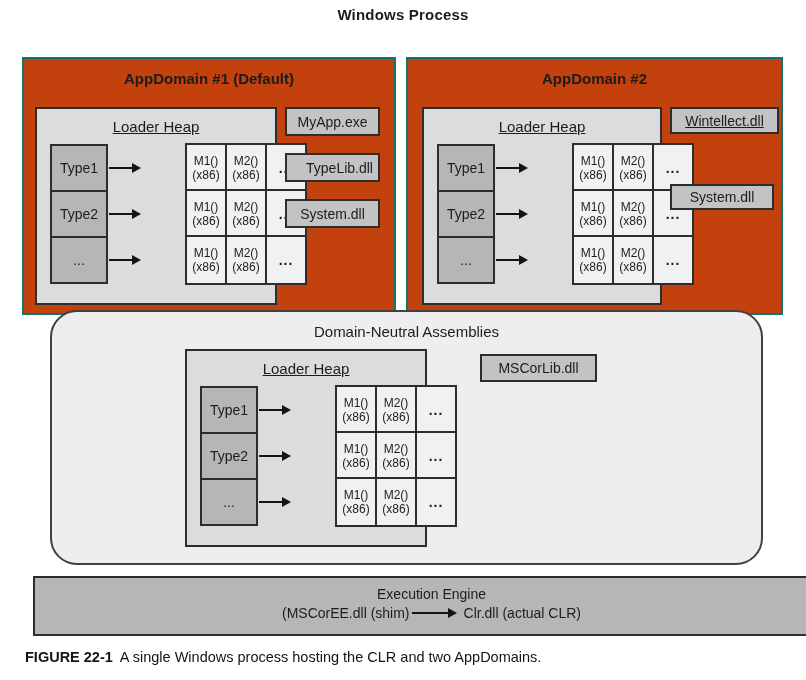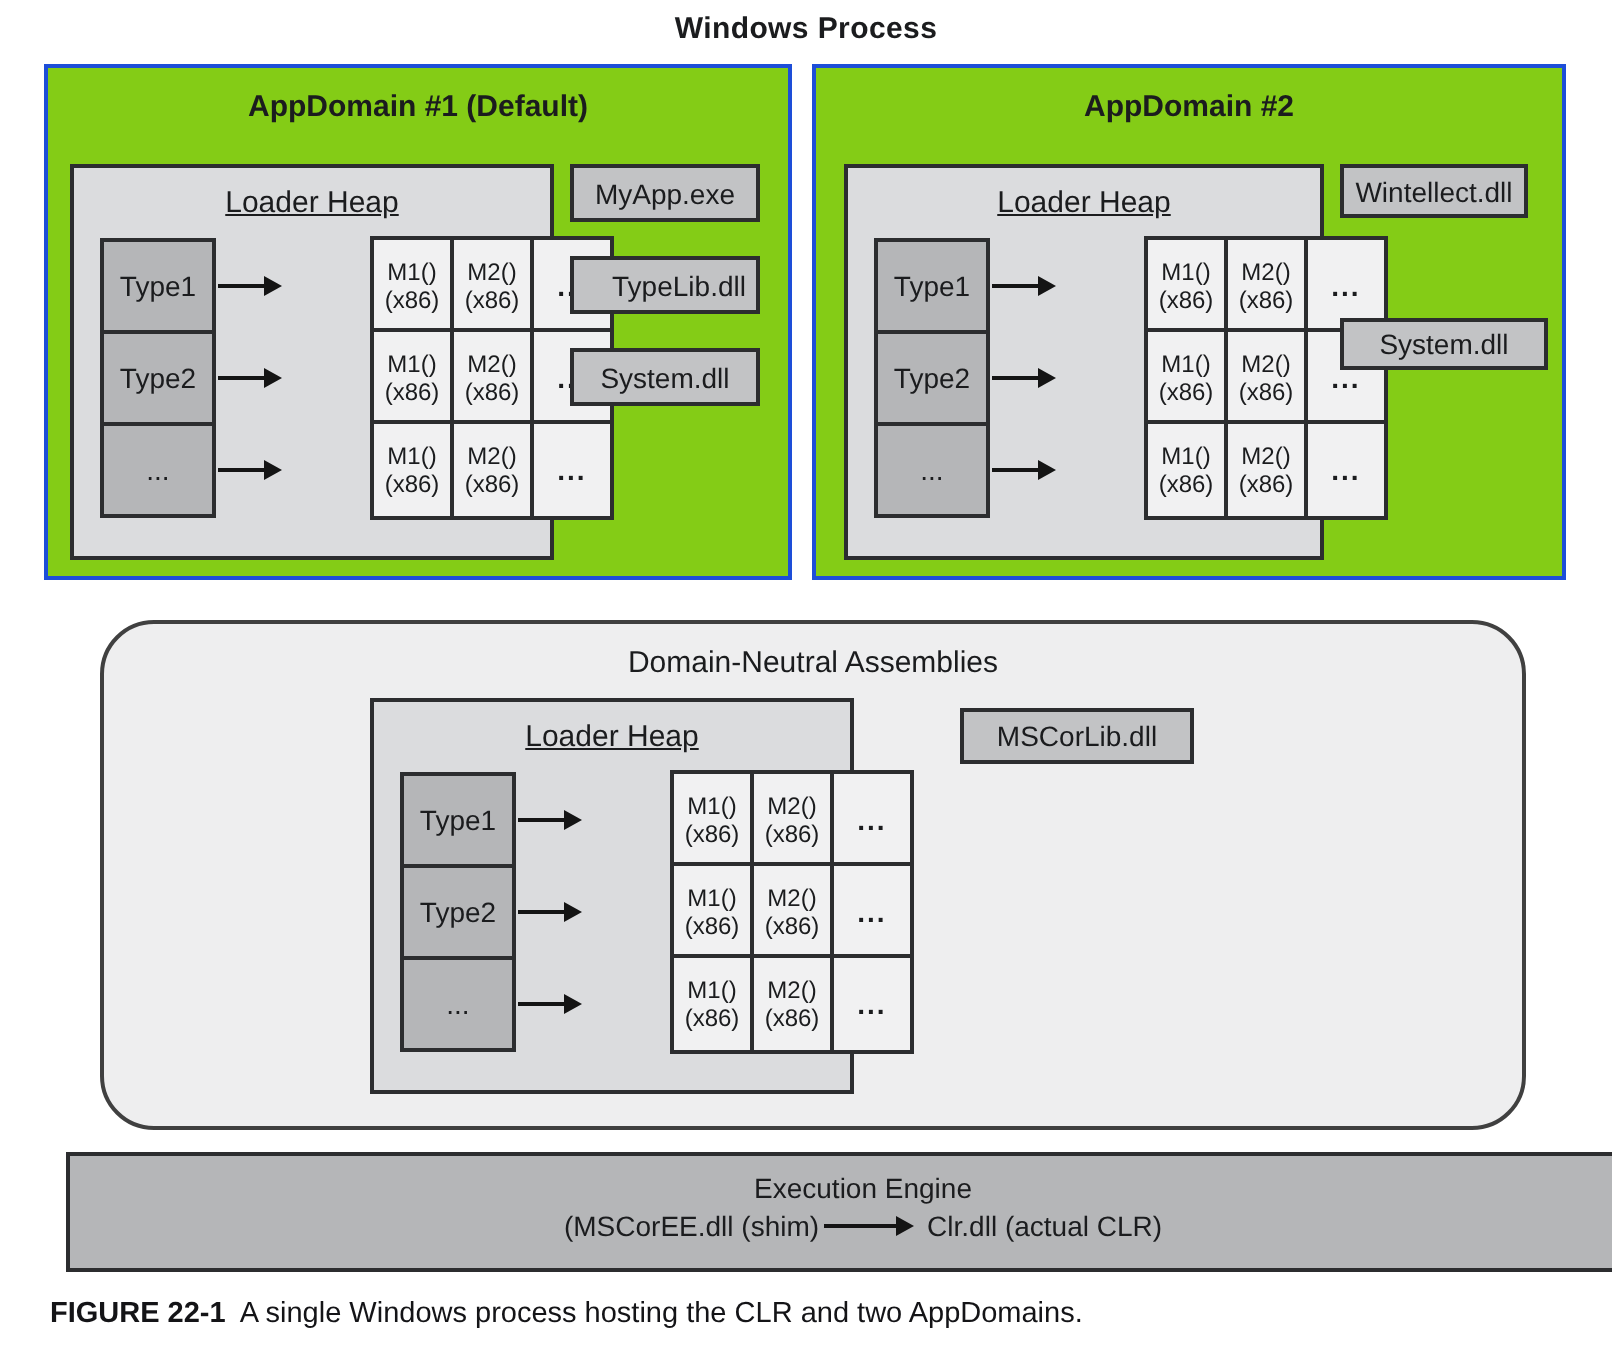--- a/index.html
+++ b/index.html
@@ -3,22 +3,22 @@
 <meta charset="utf-8">
 <style>
   html,body { margin:0; padding:0; background:#ffffff; }
   body { font-family:"Liberation Sans", sans-serif; color:#1b1c1e; }
   .canvas { position:relative; width:806px; height:680px; background:#ffffff; overflow:hidden; }
 
   .fig-title { position:absolute; top:6px; left:0; width:100%; text-align:center;
                font-weight:bold; font-size:15px; letter-spacing:.2px; }
 
   
-  .appdomain { position:absolute; top:32px; height:258px; background:#84cc16;
-               border:2px solid #1d4ed8; box-sizing:border-box; }
+  .appdomain { position:absolute; top:57px; height:258px; background:#c2410c;
+               border:2px solid #0f766e; box-sizing:border-box; }
   #ad1 { left:22px;  width:374px; }
   #ad2 { left:406px; width:377px; }
   .ad-title { margin-top:11px; text-align:center; font-weight:bold; font-size:15px; }
 
   
   .lh-mount { position:absolute; }
   #ad1 .lh-mount { left:11px;  top:48px; width:242px; height:198px; }
   #ad2 .lh-mount { left:14px;  top:48px; width:240px; height:198px; }
   #dn  .lh-mount { left:133px; top:37px; width:242px; height:198px; }
 
@@ -44,21 +44,21 @@
              font-size:12px; line-height:14px; flex:none; }
   .mt-cell + .mt-cell { margin-left:-2px; }
   .mt-cell .dots { font-size:14px; font-weight:bold; letter-spacing:1px; }
 
   
   .asm { position:absolute; box-sizing:border-box; border:2px solid #2c2d2f;
          background:#c2c3c5; display:flex; align-items:center; justify-content:center;
          font-size:14px; }
   #ad1 .asm { left:261px; width:95px; height:29px; }
   #ad1 .asm-0 { top:48px;text-align:right; }  #ad1 .asm-1 { top:94px;padding-left:14px; }  #ad1 .asm-2 { top:140px; }
-  #ad2 .asm-0 { left:262px; top:48px;  width:94px; height:27px; }
+  #ad2 .asm-0 { left:262px; top:48px;  width:109px; height:27px;text-decoration:underline; }
   #ad2 .asm-1 { left:262px; top:125px; width:104px; height:26px; }
   #dn  .asm-0 { left:428px; top:42px;  width:117px; height:28px; }
 
   
   #dn { position:absolute; left:50px; top:310px; width:713px; height:255px;
         background:#eeeeef; border:2px solid #404040; border-radius:27px;
         box-sizing:border-box; }
   .dn-title { margin-top:11px; text-align:center; font-size:15px; }
 
   

